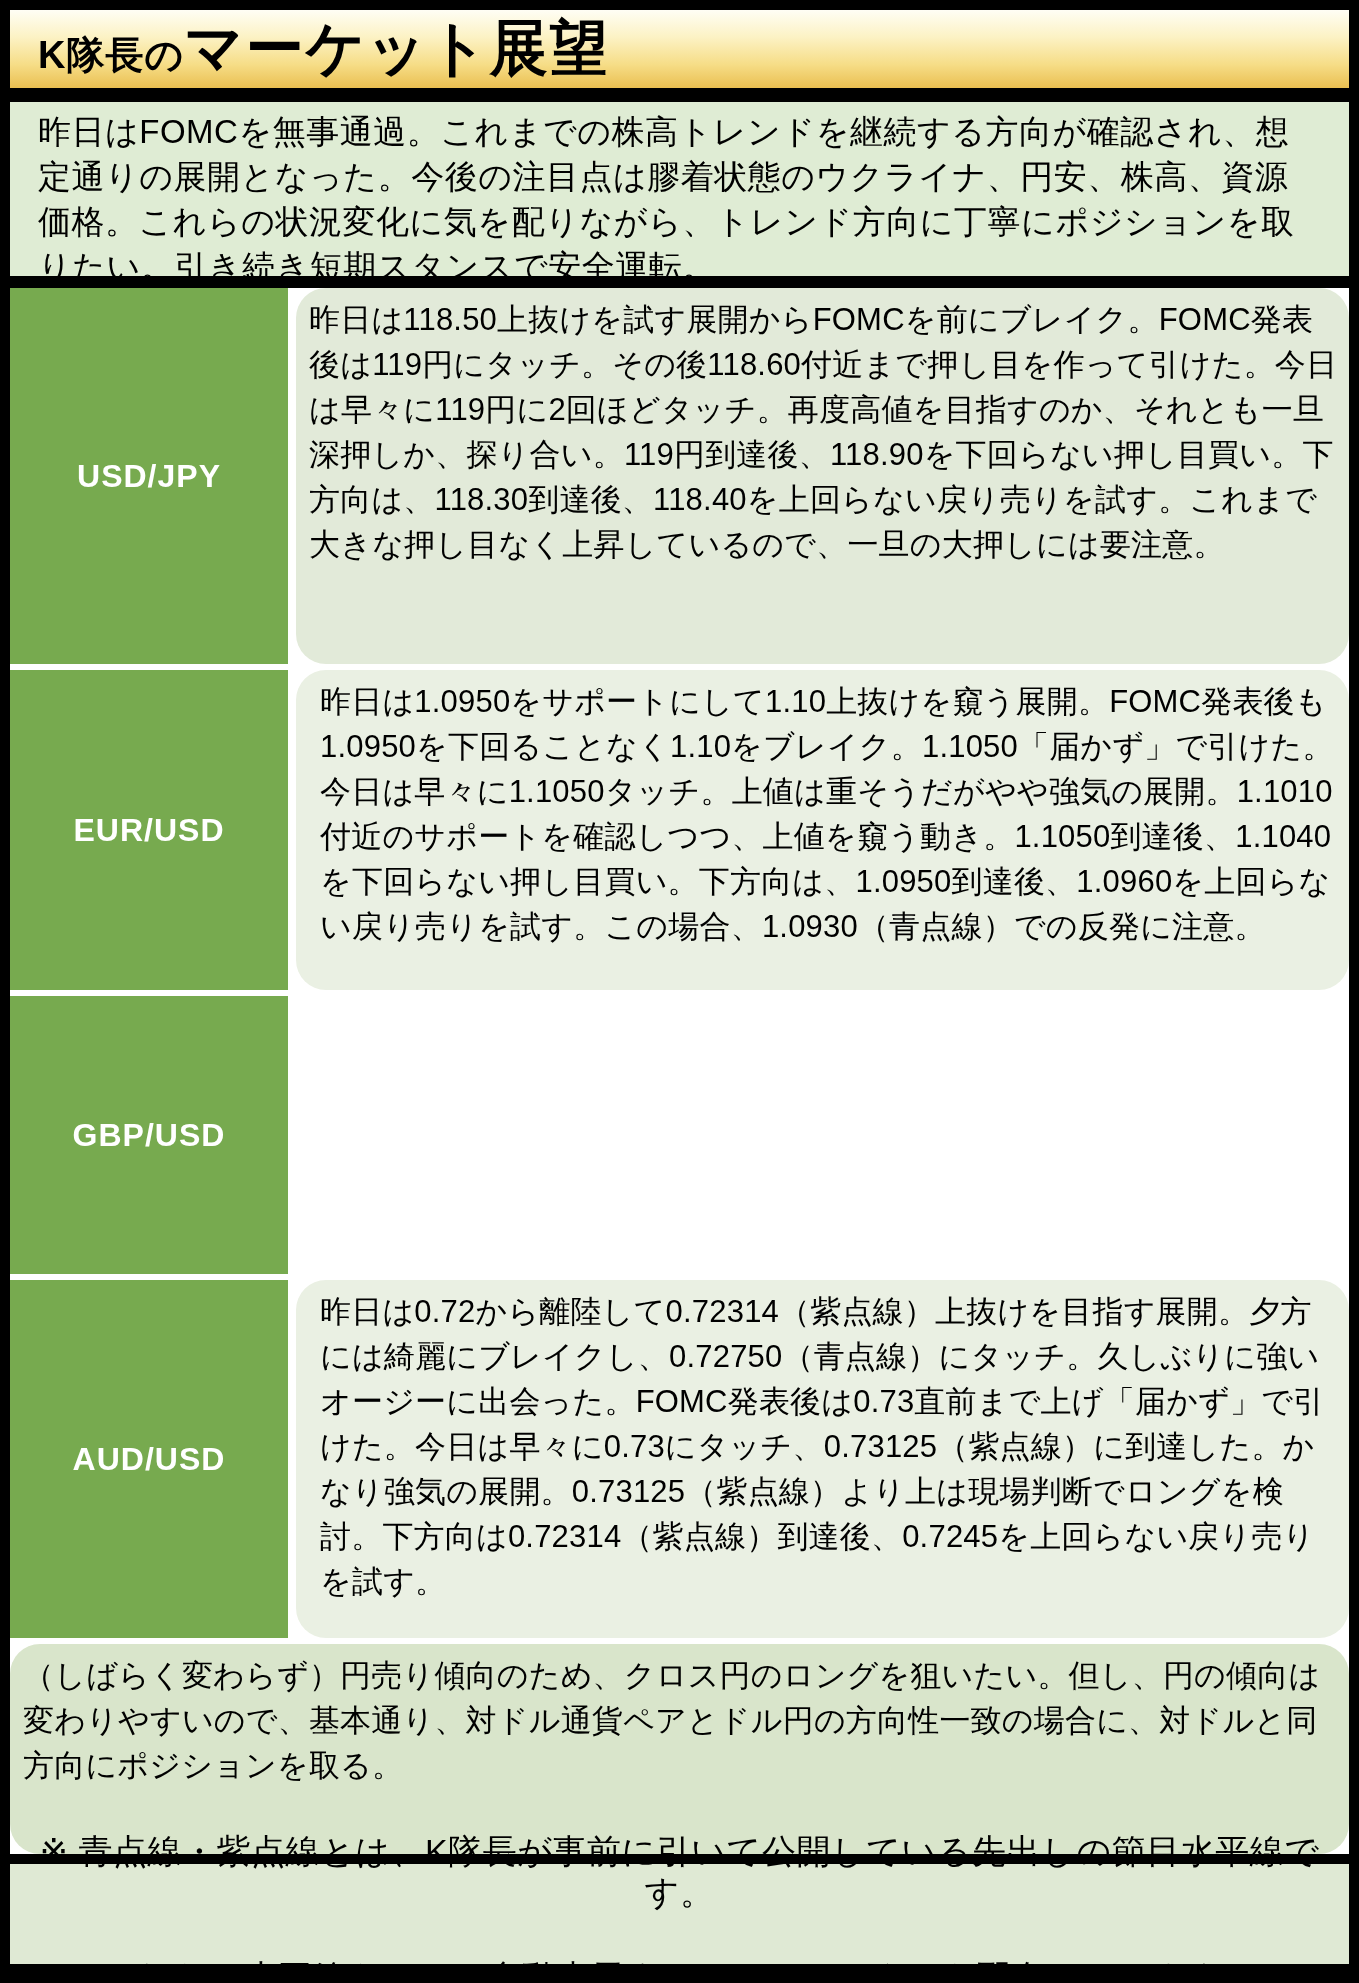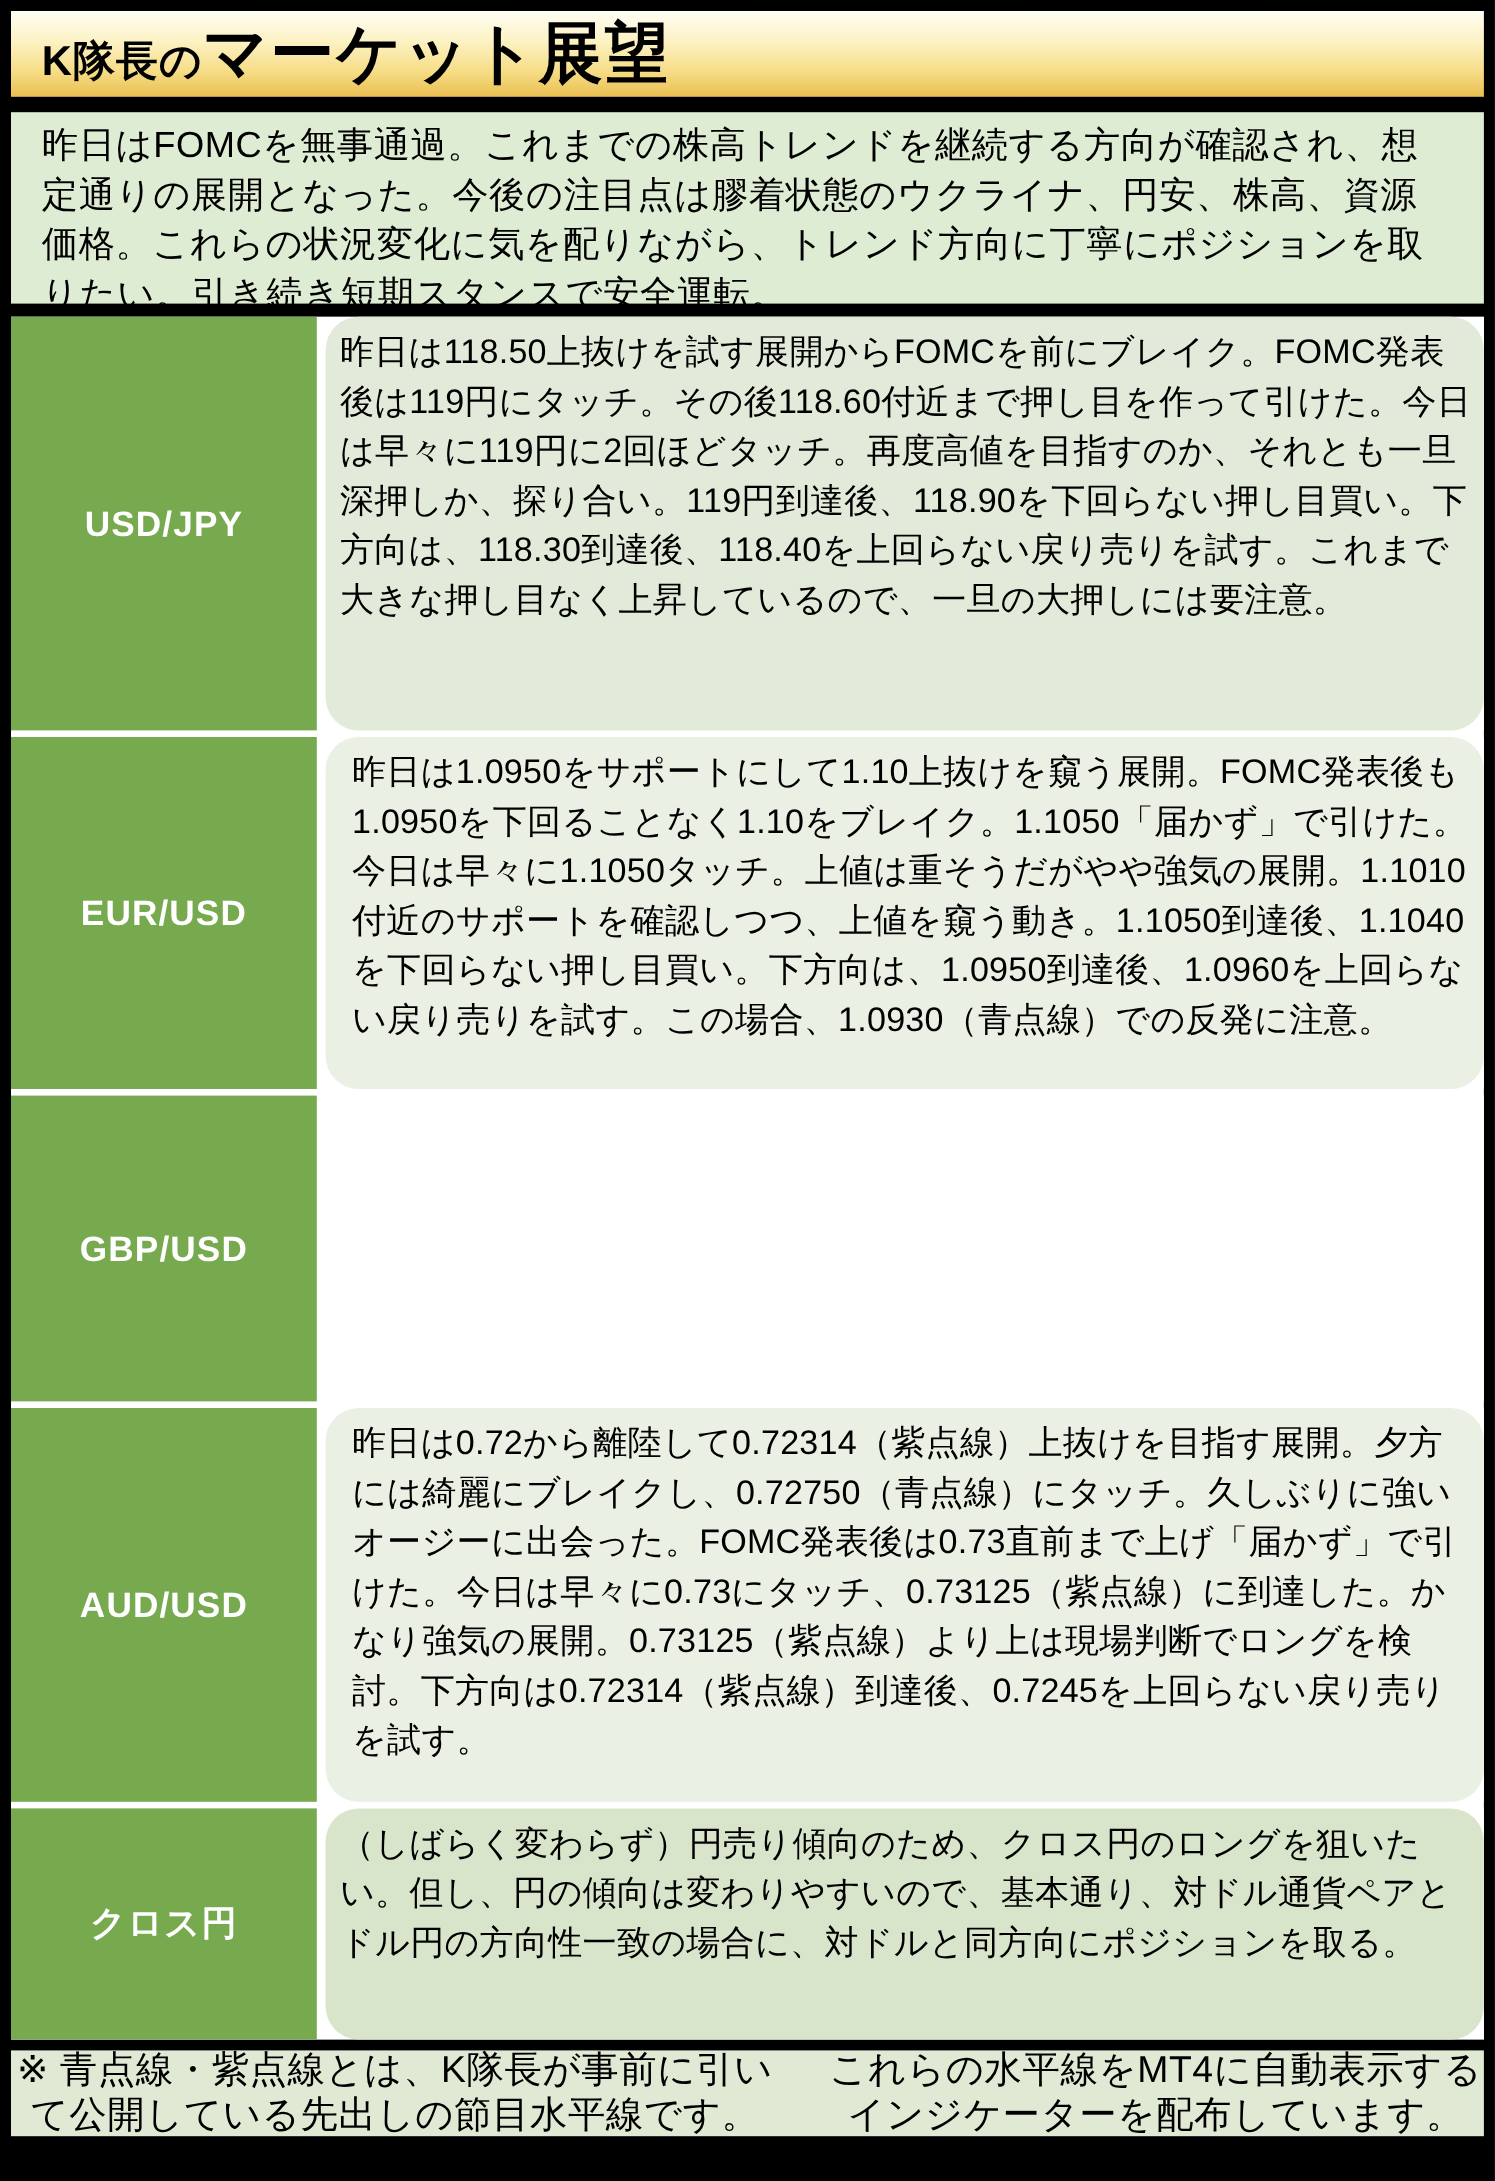--- a/index.html
+++ b/index.html
@@ -36,22 +36,22 @@
   .cell{
     flex:1;box-sizing:border-box;padding:9px 8px 6px 13px;
     font-size:31px;line-height:45px;letter-spacing:0.2px;border-radius:30px;
   }
   .bg-a{background:#e2ead9;}
   .bg-b{background:#eaf0e3;padding-left:24px;}
   .bg-c{background:#d9e5cb;}
   .h1{height:376px;} .h2{height:320px;} .h3{height:278px;} .h4{height:358px;} .h5{height:210px;}
   
   .footer{
-    margin-top:10px;height:78px;box-sizing:border-box;background:#dfe9d4;
-    display:flex;justify-content:center;align-items:center;
+    margin-top:10px;height:100px;box-sizing:border-box;background:#dfe9d4;
+    display:flex;flex-direction:column;justify-content:center;align-items:center;
     font-size:34px;line-height:41px;letter-spacing:0.5px;text-align:center;gap:44px;
   }
 </style>
 </head>
 <body>
 
 <div class="page">
 
   <div class="header">
     <div class="header-left">
@@ -77,21 +77,20 @@
     <div class="row h3">
       <div class="pair-label">GBP/USD</div>
     </div>
 
     <div class="row h4">
       <div class="pair-label">AUD/USD</div>
       <div class="cell bg-b">昨日は0.72から離陸して0.72314（紫点線）上抜けを目指す展開。夕方には綺麗にブレイクし、0.72750（青点線）にタッチ。久しぶりに強いオージーに出会った。FOMC発表後は0.73直前まで上げ「届かず」で引けた。今日は早々に0.73にタッチ、0.73125（紫点線）に到達した。かなり強気の展開。0.73125（紫点線）より上は現場判断でロングを検討。下方向は0.72314（紫点線）到達後、0.7245を上回らない戻り売りを試す。</div>
     </div>
 
     <div class="row h5">
-      <div class="pair-label">クロス円</div>
       <div class="cell bg-c">（しばらく変わらず）円売り傾向のため、クロス円のロングを狙いたい。但し、円の傾向は変わりやすいので、基本通り、対ドル通貨ペアとドル円の方向性一致の場合に、対ドルと同方向にポジションを取る。</div>
     </div>
 
   </div>
 
   <div class="footer">
     <div>※ 青点線・紫点線とは、K隊長が事前に引いて公開している先出しの節目水平線です。</div>
     <div>これらの水平線をMT4に自動表示するインジケーターを配布しています。</div>
   </div>
 

